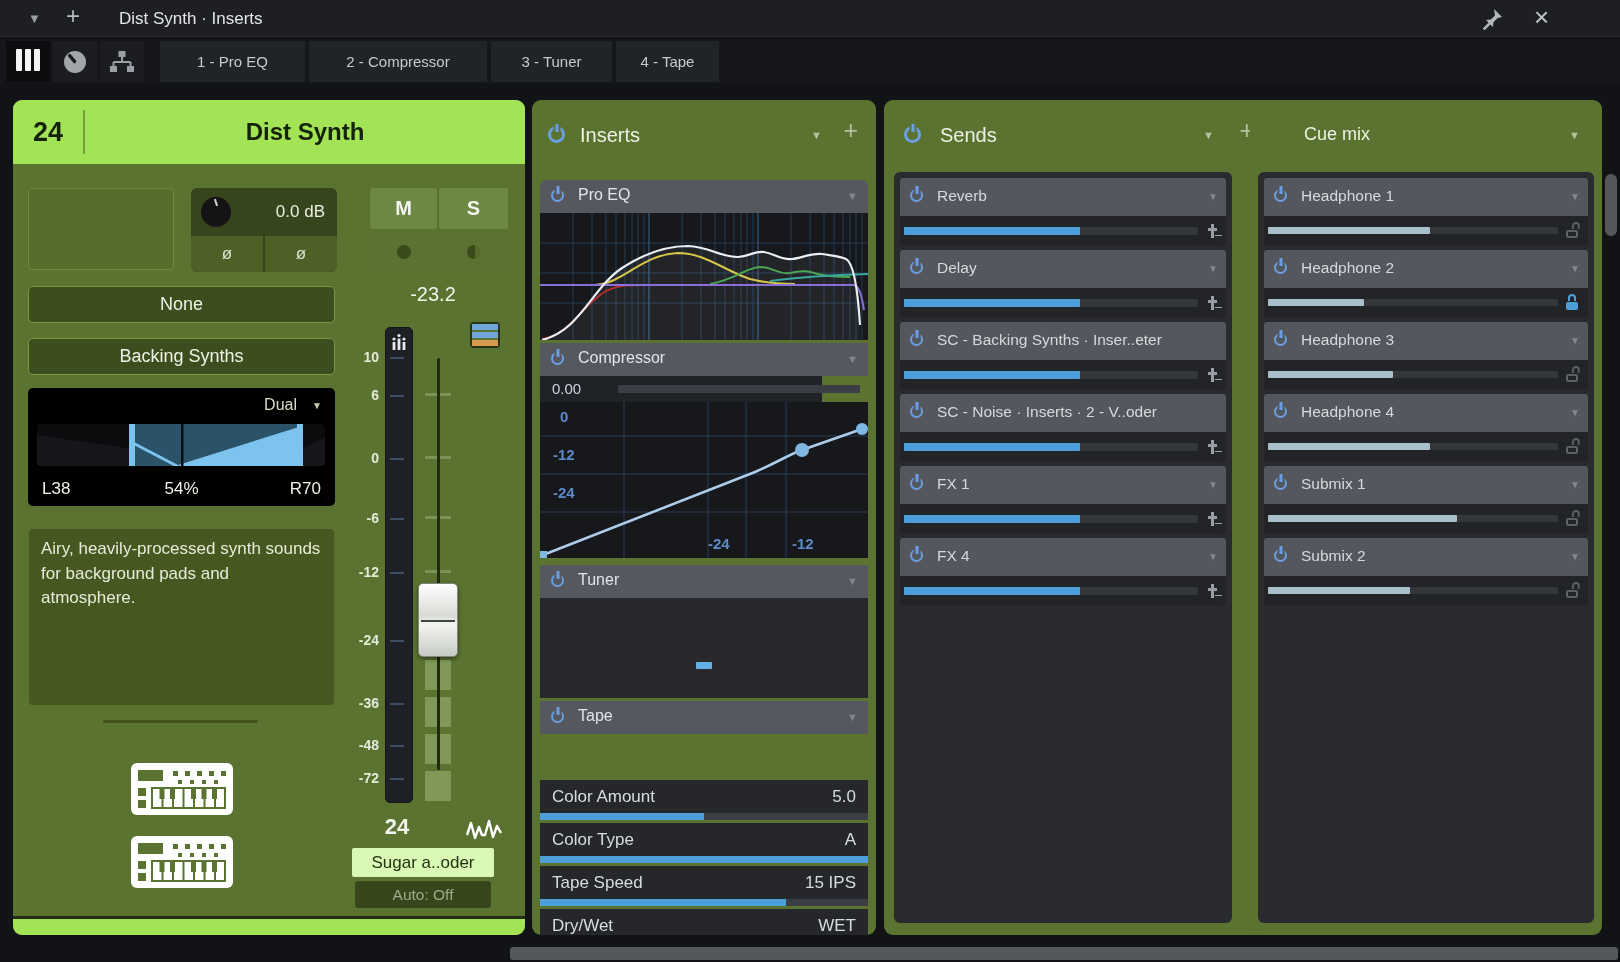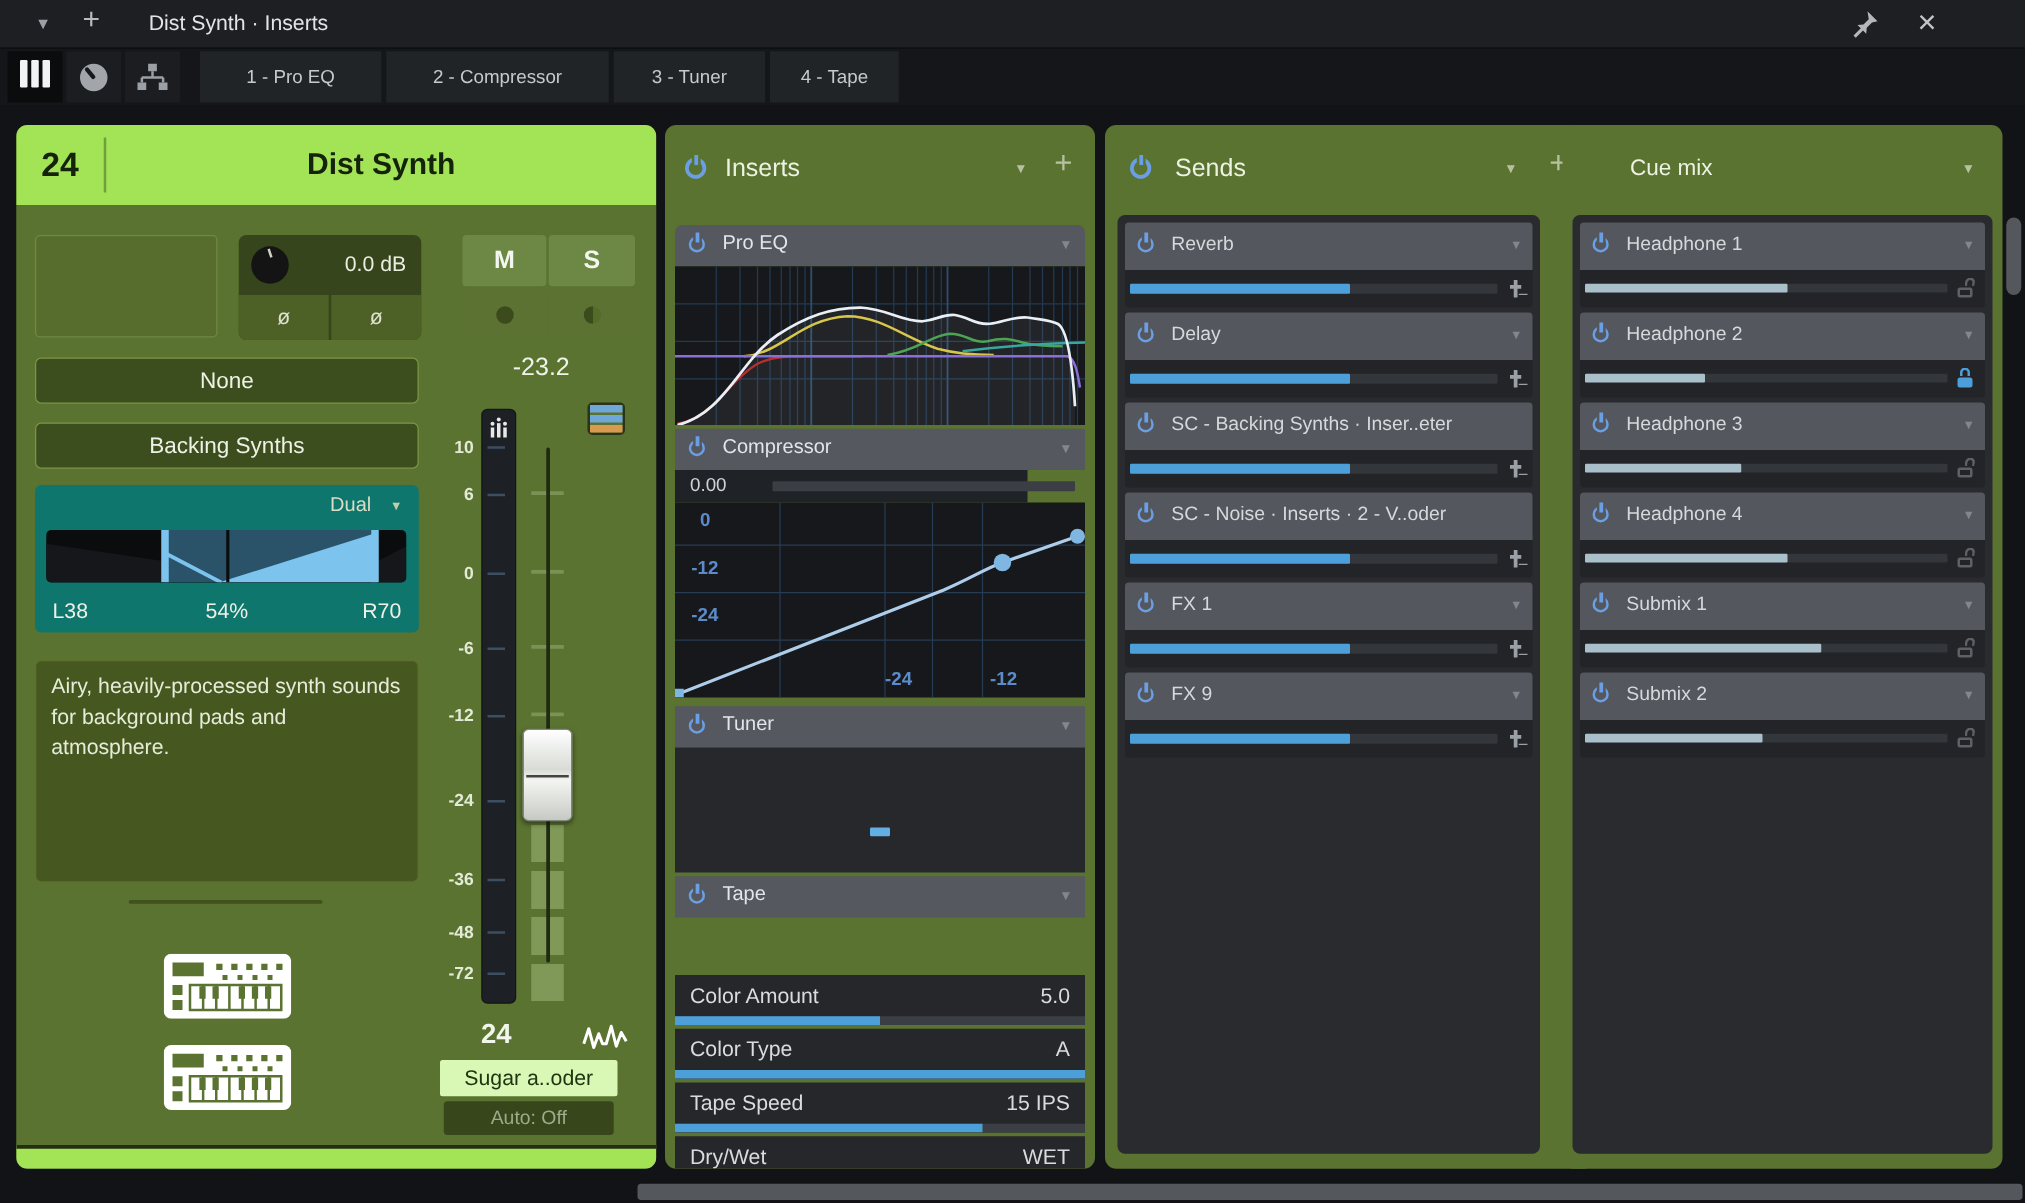--- a/index.html
+++ b/index.html
@@ -45,21 +45,21 @@
   #gain-knob{position:absolute;left:10px;top:9px;width:30px;height:30px;border-radius:50%;background:#141414;}
   #gain-knob::after{content:'';position:absolute;left:50%;top:2px;width:2px;height:7px;background:#cfd3c5;transform:translateX(-50%) rotate(-18deg);}
   #gain-val{position:absolute;right:12px;top:14px;font-size:17px;color:#e9eee0;}
   .phase-cell{position:absolute;top:48px;height:36px;background:#4d6026;color:#dde3d0;font-size:17px;
               display:flex;align-items:center;justify-content:center;}
   .ms-cell{position:absolute;box-sizing:border-box;display:flex;align-items:center;justify-content:center;border-radius:3px;}
   .ms-top{background:#6d8845;color:#f3f6ee;font-size:20px;font-weight:600;}
   .ms-bot{background:#5b7233;}
   .rec-dot{width:14px;height:14px;border-radius:50%;background:#3c4b1c;}
   .mon-dot{width:14px;height:14px;border-radius:50%;background:linear-gradient(90deg,#3c4b1c 55%,#546b2a 55%);}
-  #pan-mod{background:#0f766e;border-radius:5px;}
+  #pan-mod{background:#000000;border-radius:5px;}
   #pan-mode{position:absolute;right:38px;top:8px;font-size:16px;color:#d6dec5;}
   #pan-dd{position:absolute;right:13px;top:12px;font-size:10px;color:#c2cdaa;}
   #pan-gfx{position:absolute;left:9px;top:36px;width:288px;height:42px;background:#0b0c0d;border-radius:4px;overflow:hidden;}
   .pan-lbl{position:absolute;bottom:7px;font-size:17px;color:#eef2e6;}
   #desc-box{background:#46571f;border:1.5px solid #5c712c;border-radius:5px;box-sizing:border-box;
             color:#e6ecd9;font-size:17px;line-height:1.45;padding:8px 12px;}
   #ch-footer{position:absolute;left:0;right:0;bottom:0;height:16px;background:#a3e356;border-top:3px solid #242e10;}
 
   
   .scale-lbl{position:absolute;width:38px;text-align:right;font-size:14px;font-weight:bold;color:#e3ead6;}
@@ -557,21 +557,21 @@
           <div class="track">
               <div class="fill" style="width: 60%;"></div>
             </div>
           <span class="preicon"></span>
         </div>
       </div>
 
       <div class="strip-item" style="top:366px;">
         <div class="strip-head">
           <span class="pwr"></span>
-          <span class="strip-title">FX 9</span>
+          <span class="strip-title">FX 4</span>
           <span class="dd gray strip-dd">▼</span>
         </div>
         <div class="strip-level">
           <div class="track">
               <div class="fill" style="width: 60%;"></div>
             </div>
           <span class="preicon"></span>
         </div>
       </div>
 

